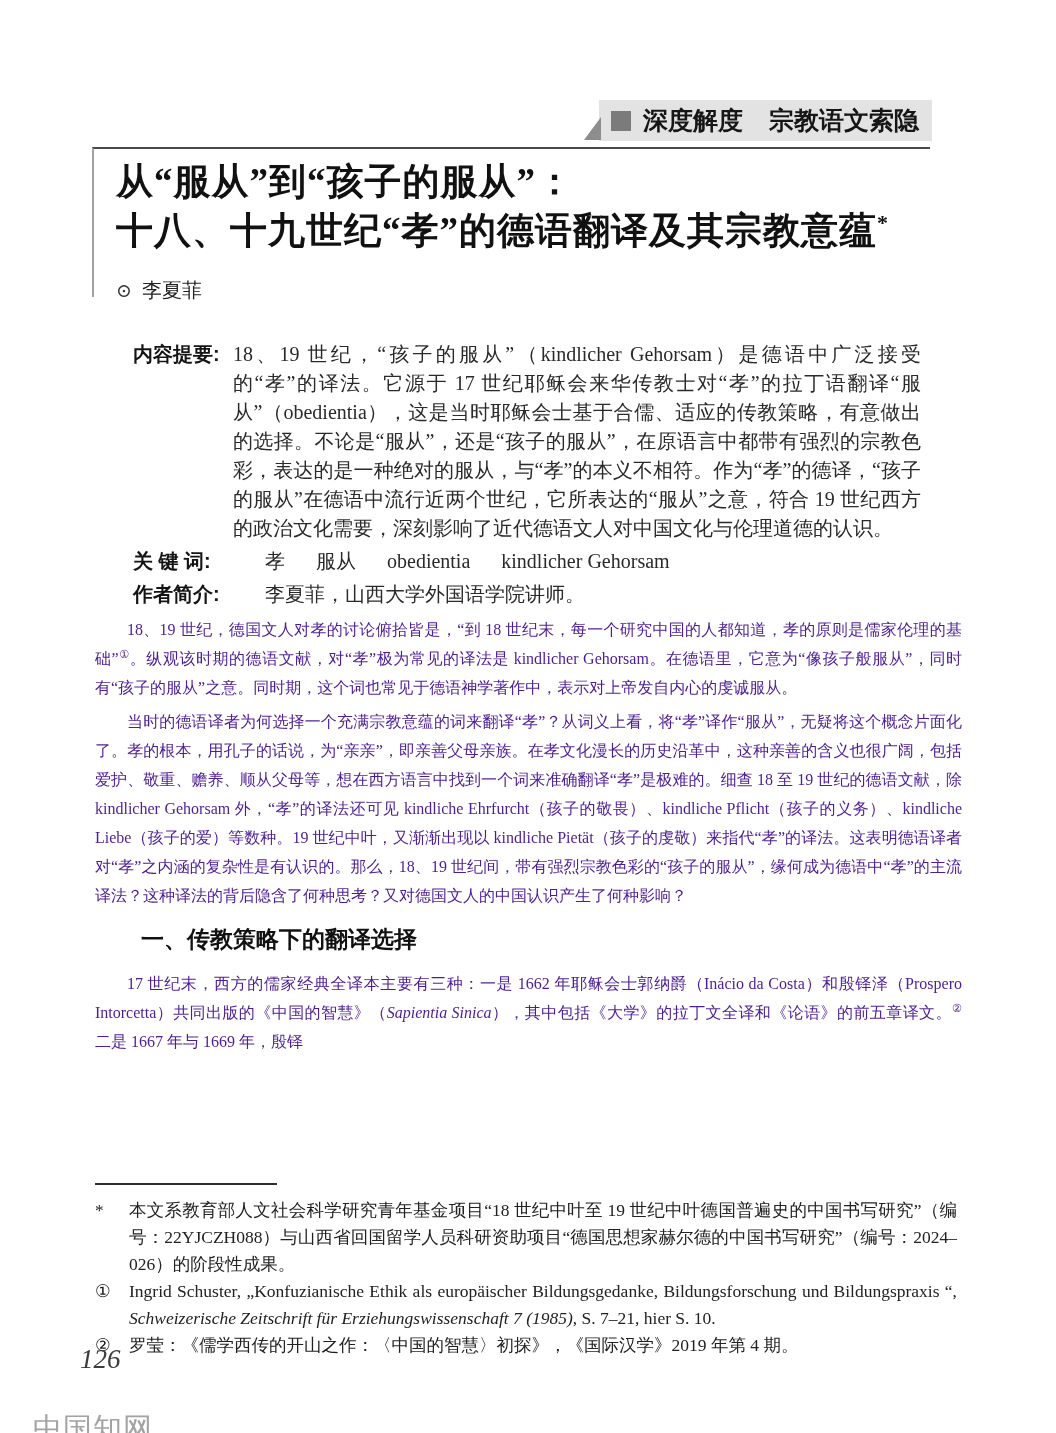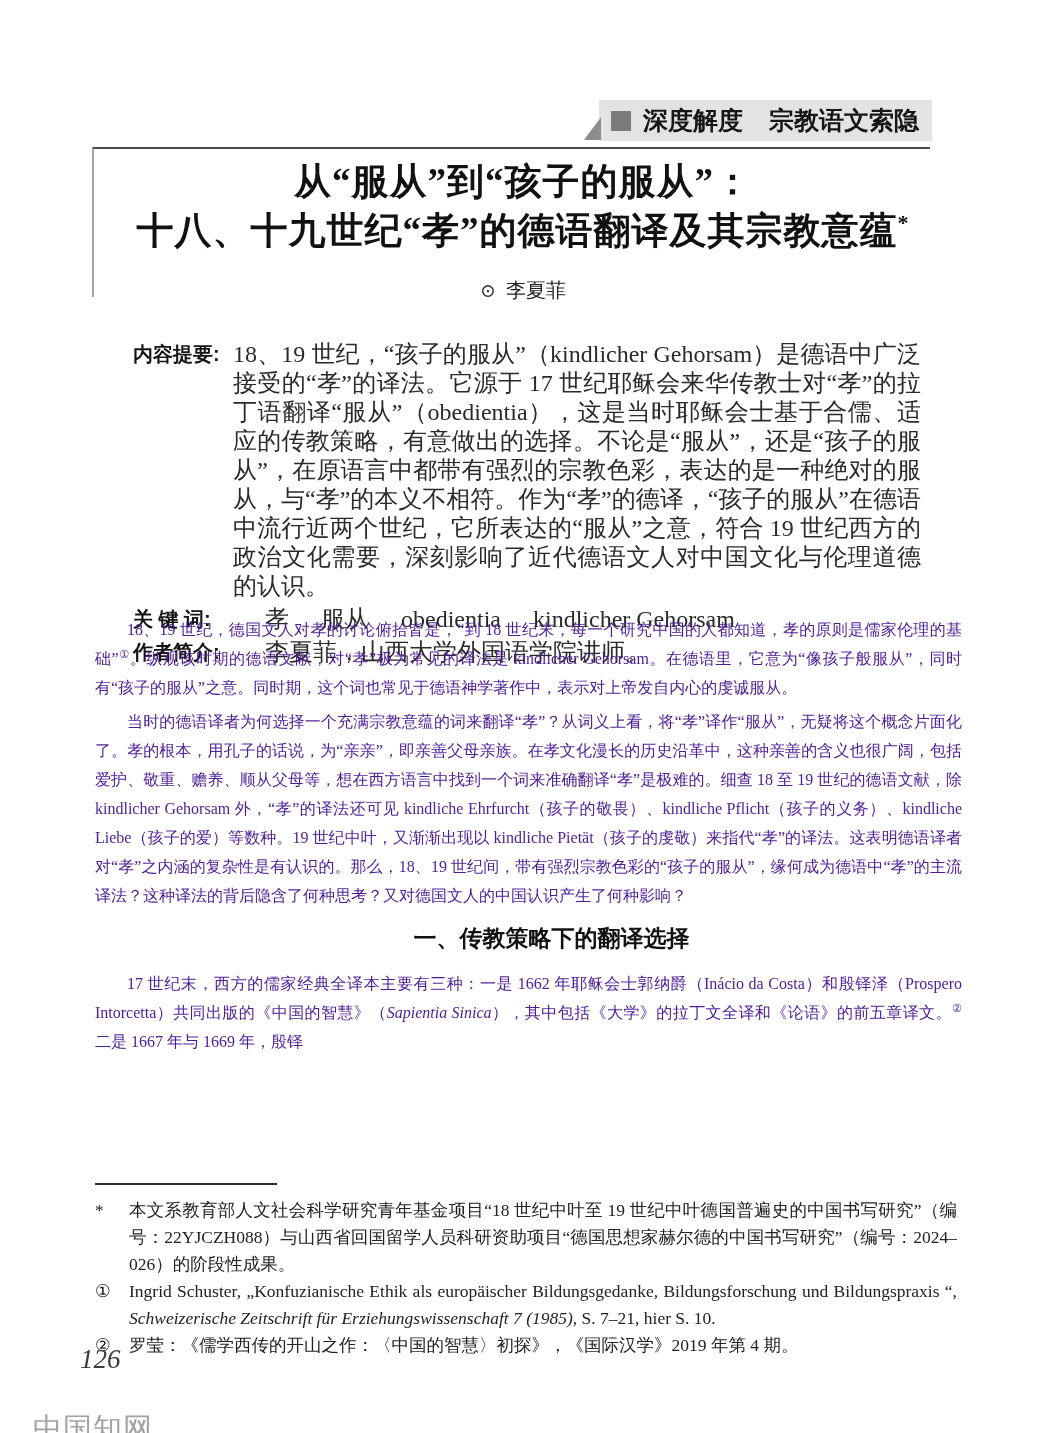--- a/index.html
+++ b/index.html
@@ -11,43 +11,43 @@
           display:flex;align-items:center;font-family:"Liberation Sans","DejaVu Sans",sans-serif;
           font-weight:bold;font-size:25px;color:#161616;}
   .banner-fold{position:absolute;left:-15px;top:17px;width:17px;height:23px;background:#8d8d8d;
           clip-path:polygon(100% 0,100% 100%,0 100%);}
   .banner-square{width:20px;height:20px;background:#7b7b7b;margin:0 12px 0 12px;flex-shrink:0;}
   .banner-label-2{margin-left:26px;}
 
   
   .title-block{position:absolute;top:147px;left:92px;width:838px;height:150px;
           border-top:2px solid #4a4a4a;border-left:2px solid #a2a2a2;box-sizing:border-box;
-          padding:8px 0 0 22px;text-align:center;}
+          padding:8px 0 0 22px;}
   .title-line{font-size:37px;font-weight:bold;line-height:49px;letter-spacing:1px;color:#111;}
   .title-note{font-size:22px;vertical-align:super;line-height:0;font-weight:bold;}
   .author-line{margin-top:22px;font-size:20px;color:#222;}
   .author-bullet{font-size:19px;margin-right:10px;color:#333;}
 
   
   .meta-block{position:absolute;top:340px;left:133px;width:788px;}
   .meta-row{display:flex;align-items:flex-start;}
   .meta-label{flex:0 0 100px;font-family:"Liberation Sans","DejaVu Sans",sans-serif;
           font-weight:bold;font-size:20px;line-height:29px;color:#141414;white-space:nowrap;}
-  .meta-text{flex:1;font-size:24px;line-height:29px;text-align:justify;color:#2a2a2a;}
+  .meta-text{flex:1;font-size:20px;line-height:29px;text-align:justify;color:#2a2a2a;}
   .kw-item{margin-right:26px;}
   .meta-row + .meta-row{margin-top:4px;gap:32px;}
 
   
   .body-text{position:absolute;top:615px;left:95px;width:867px;}
   .body-text p{margin:0;font-size:16px;line-height:29px;text-align:justify;text-indent:2em;color:#4c1d95;}
   .body-text p + p{margin-top:5px;}
   .sup{font-size:0.70em;vertical-align:super;line-height:0;}
   .it{font-style:italic;font-family:Liberation Serif, serif;}
   .section-heading{margin:14px 0 15px 0;font-size:23px;font-weight:bold;text-indent:2em;
-          font-family:Liberation Serif, serif;color:#111;line-height:30px;text-align:center;}
+          font-family:Liberation Sans, sans-serif;color:#111;line-height:30px;}
 
   
   .footnotes{position:absolute;top:1183px;left:95px;width:862px;}
   .fn-rule{width:182px;height:0;border-top:2px solid #2e2e2e;margin-bottom:12px;}
   .fn-item{display:flex;align-items:flex-start;}
   .fn-marker{flex:0 0 34px;font-size:17.5px;line-height:27px;color:#222;}
   .fn-text{flex:1;font-size:17.5px;line-height:27px;text-align:justify;color:#222;}
 
   
   .page-number{position:absolute;left:80px;top:1344px;font-size:27px;font-style:italic;color:#3c3c3c;}

